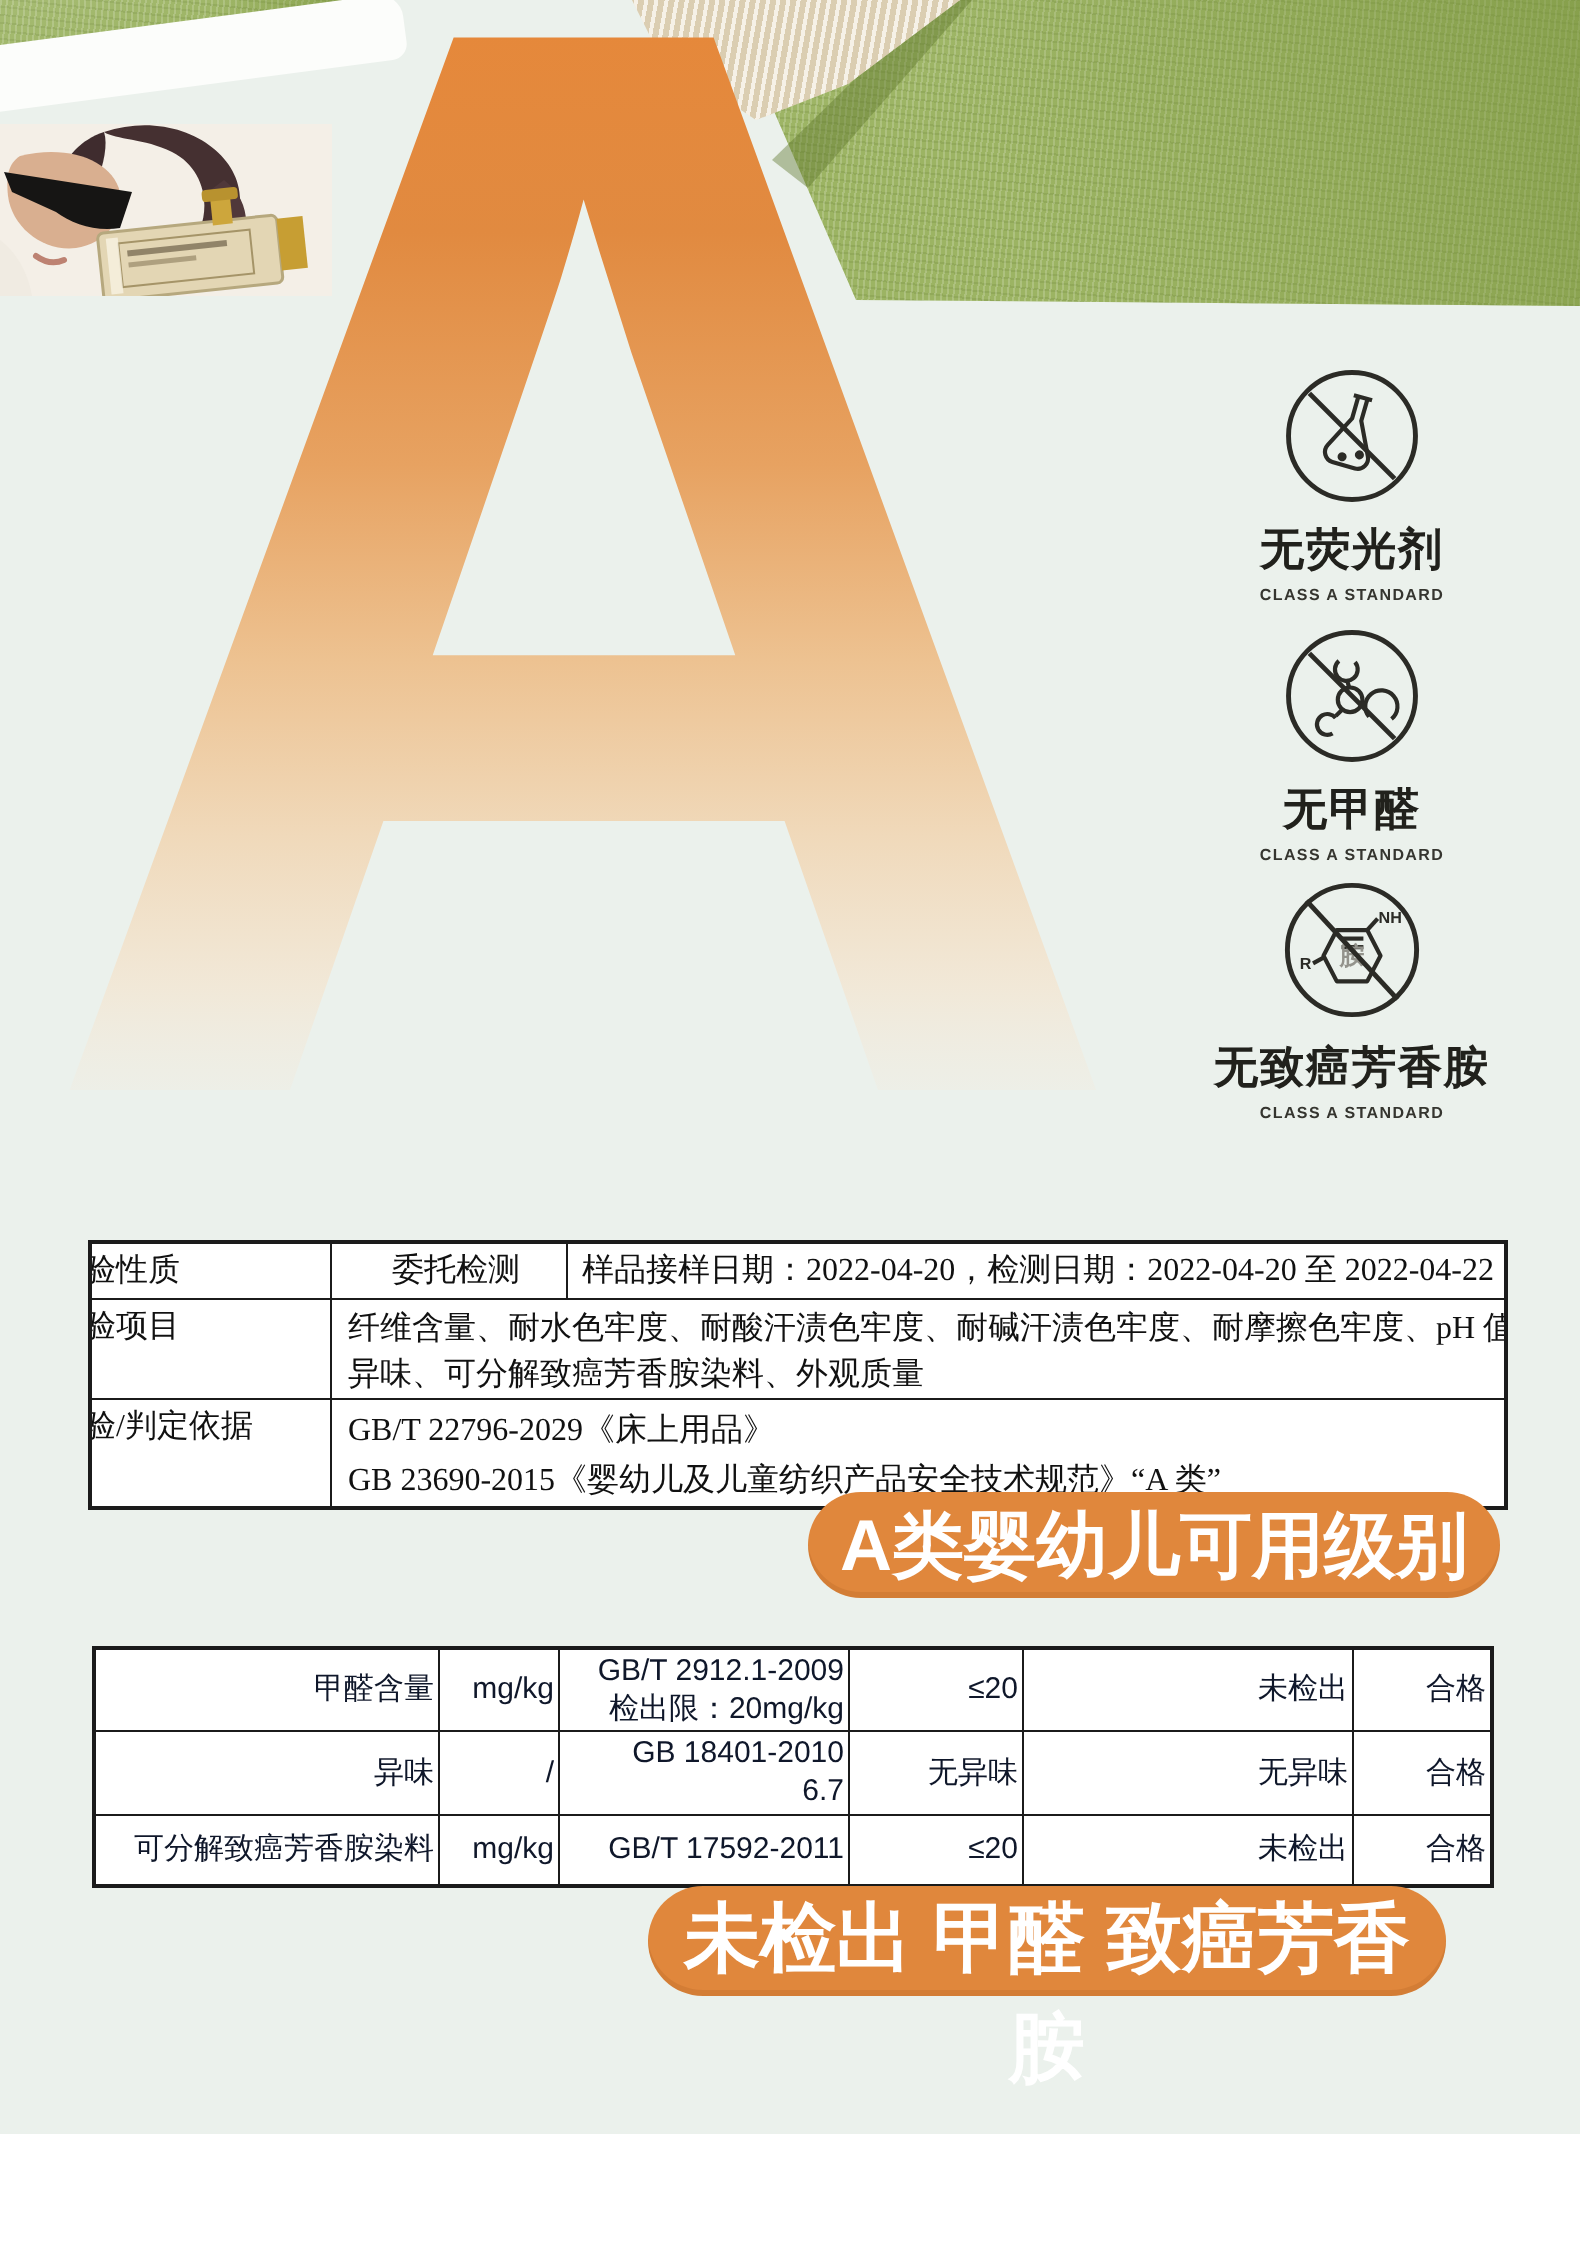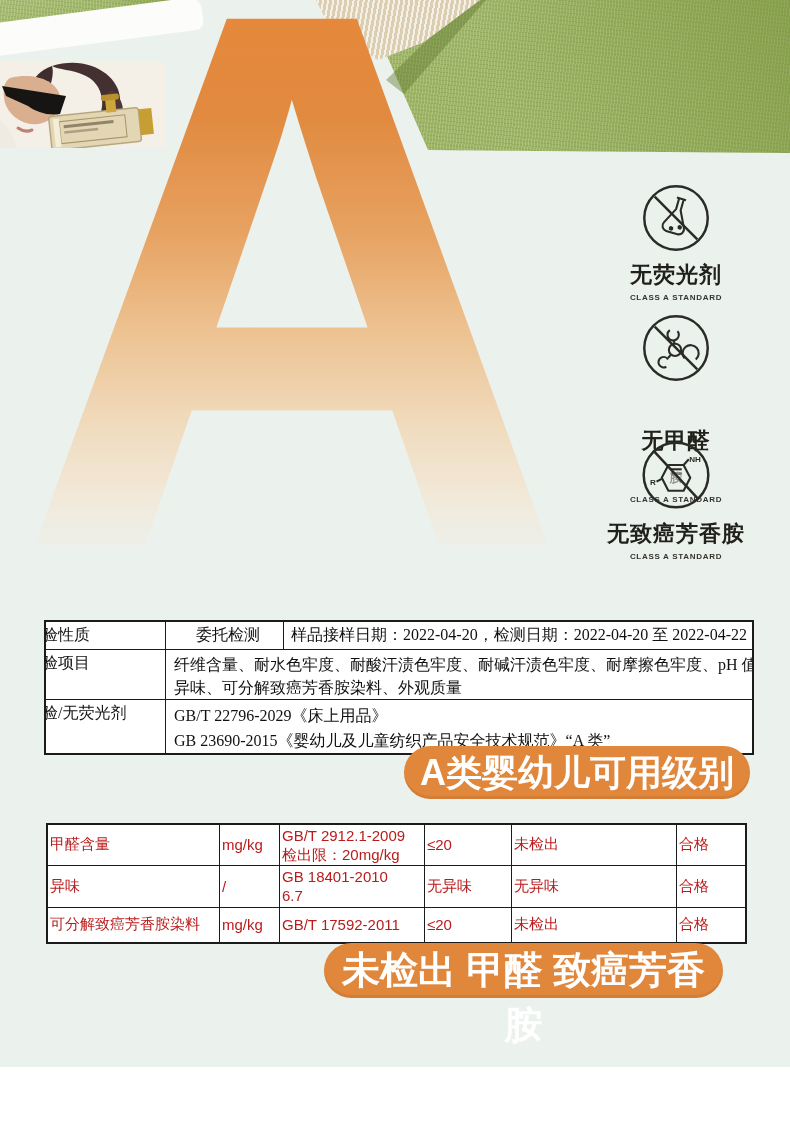--- a/index.html
+++ b/index.html
@@ -28,21 +28,21 @@
     clip-path:polygon(0 0,182px 0,158px 14px,96px 26px,0 34px);z-index:1;}
   .white-band{position:absolute;left:-10px;top:24px;width:214px;height:33px;background:#fcfdfb;
     transform:rotate(-7.5deg);transform-origin:left center;border-radius:3px 12px 8px 6px;z-index:2;}
   .photo{position:absolute;left:0;top:62px;z-index:3;}
 
   
   .big-a{position:absolute;left:0;top:0;z-index:5;pointer-events:none;}
 
   
   .badge{position:absolute;left:576px;width:200px;display:flex;flex-direction:column;align-items:center;z-index:6;}
-  .badge-1{top:182px;} .badge-2{top:312px;gap:36px;} .badge-3{top:437px;text-align:right;}
+  .badge-1{top:182px;} .badge-2{top:312px;} .badge-3{top:437px;text-align:right;}
   .badge svg{display:block;}
   .badge-label{margin-top:6px;font-size:22px;font-weight:bold;color:#21211c;letter-spacing:1px;white-space:nowrap;}
   .badge-caption{margin-top:3px;font-size:8px;font-weight:600;letter-spacing:.7px;color:#35352f;white-space:nowrap;}
   .ink{stroke:#2b2b26;fill:none;stroke-width:2.6;}
   .ink-thin{stroke:#2b2b26;fill:none;stroke-width:2.2;}
   .ink-fill{fill:#2b2b26;stroke:none;}
 
   
   table{border-collapse:collapse;background:#fff;table-layout:fixed;}
   .t1{position:absolute;left:44px;top:620px;width:684px;z-index:7;
@@ -56,21 +56,21 @@
   .t1 tr.r2{height:47px;} .t1 tr.r3{height:48px;}
   .t1 .vtop{vertical-align:top;padding-top:3px;}
   .t1 .merged{padding:3px 0 0 8px;vertical-align:top;}
   .t1 .l1{line-height:23px;white-space:nowrap;overflow:hidden;}
   .t1 .l2{line-height:23px;}
   .t1 .r3 .l1,.t1 .r3 .l2{line-height:25px;}
   .clipL{display:inline-block;margin-left:-9px;white-space:nowrap;}
 
   
   .t2{position:absolute;left:46px;top:823px;width:680px;z-index:7;
-      font-family:"Liberation Serif",serif;font-size:15px;color:#b91c1c;text-align:left;}
+      font-family:"Liberation Serif",serif;font-size:15px;color:#0f172a;text-align:right;}
   .t2{border:2.5px solid #1b1b1b;}
   .t2 td{border:1.5px solid #1b1b1b;vertical-align:middle;padding:0 2px;}
   .t2 tr.r1{height:41px;} .t2 tr.r2{height:42px;} .t2 tr.r3{height:36px;}
   .t2 .w-item{width:167px;} .t2 .w-unit{width:55px;} .t2 .w-method{width:140px;}
   .t2 .w-req{width:82px;} .t2 .w-res{width:160px;} .t2 .w-ver{width:64px;}
   .t2 .latin{font-family:"Liberation Sans",sans-serif;}
   .t2 .mline{display:block;line-height:19px;}
 
   
   .pill{position:absolute;background:#e0873c;color:#fff;font-weight:bold;text-align:center;
@@ -184,21 +184,21 @@
       <td class="c3">样品接样日期：2022-04-20，检测日期：2022-04-20 至 2022-04-22</td>
     </tr>
     <tr class="r2">
       <td class="c1 vtop"><span class="clipL">验项目</span></td>
       <td class="merged" colspan="2">
         <div class="l1">纤维含量、耐水色牢度、耐酸汗渍色牢度、耐碱汗渍色牢度、耐摩擦色牢度、pH 值、甲醛含</div>
         <div class="l2">异味、可分解致癌芳香胺染料、外观质量</div>
       </td>
     </tr>
     <tr class="r3">
-      <td class="c1 vtop"><span class="clipL">验/无荧光剂</span></td>
+      <td class="c1 vtop"><span class="clipL">验/判定依据</span></td>
       <td class="merged" colspan="2">
         <div class="l1">GB/T 22796-2029《床上用品》</div>
         <div class="l2">GB 23690-2015《婴幼儿及儿童纺织产品安全技术规范》“A 类”</div>
       </td>
     </tr>
   </tbody>
     </table>
 
   <div class="pill pill1">A类婴幼儿可用级别</div>
 

